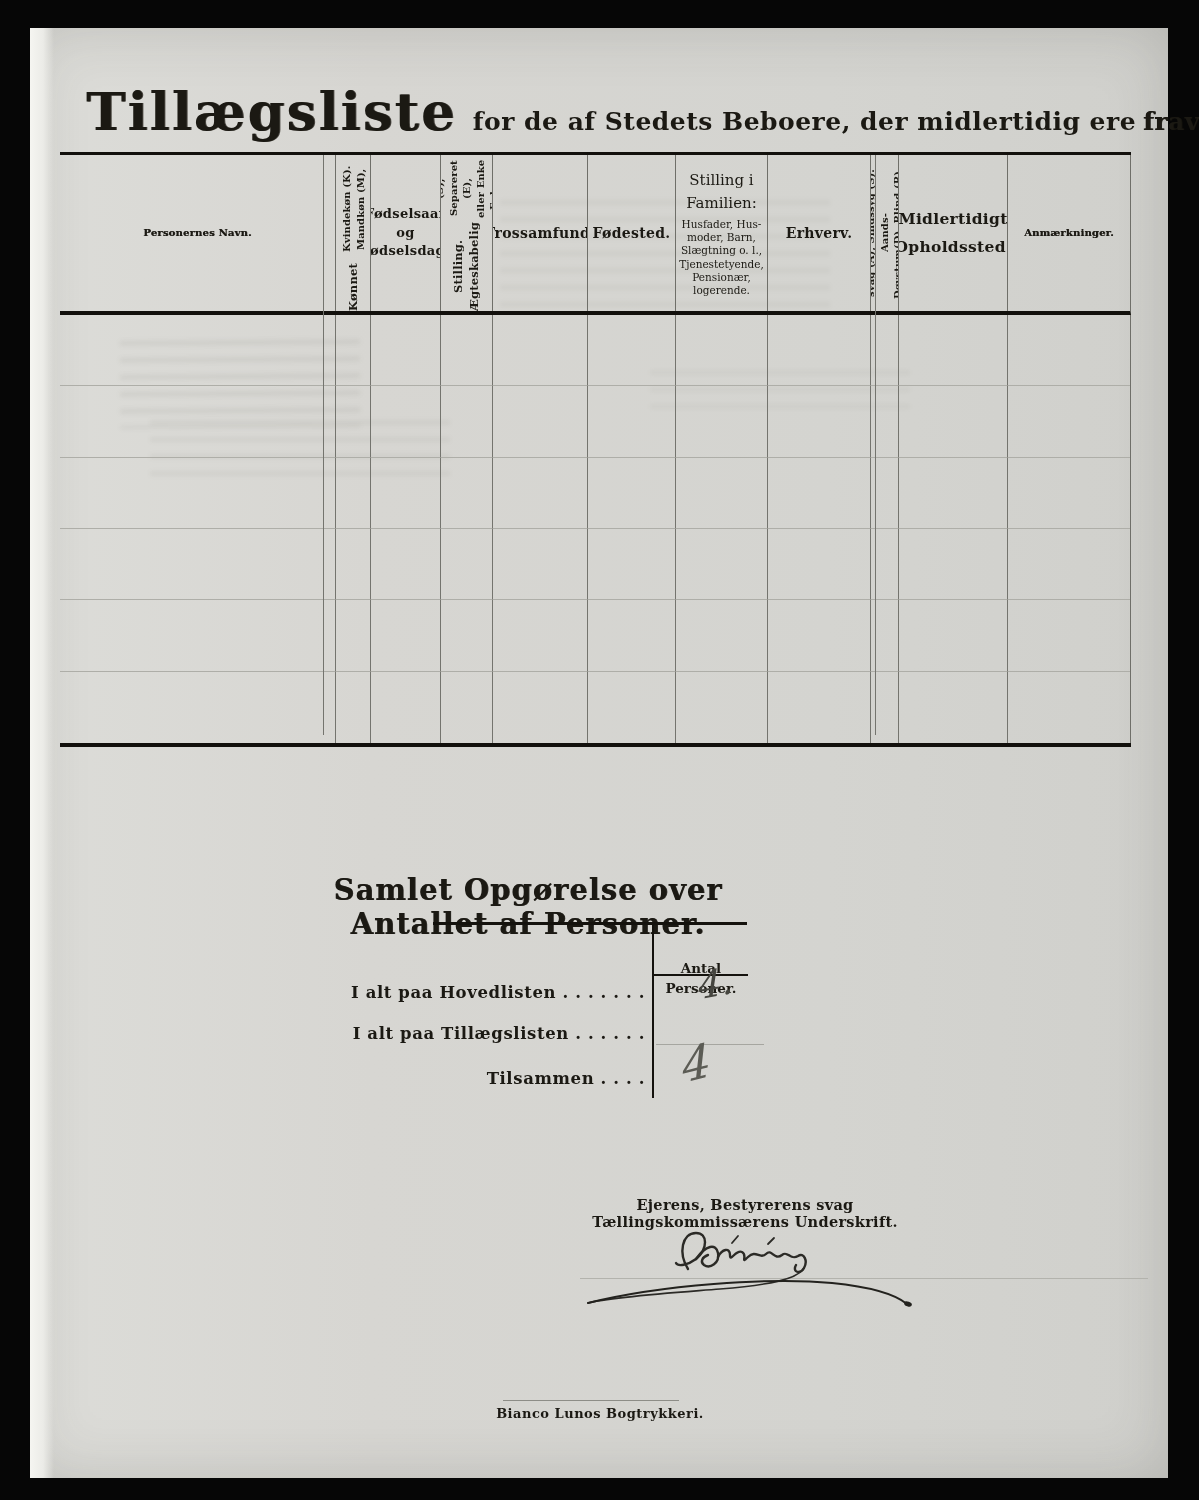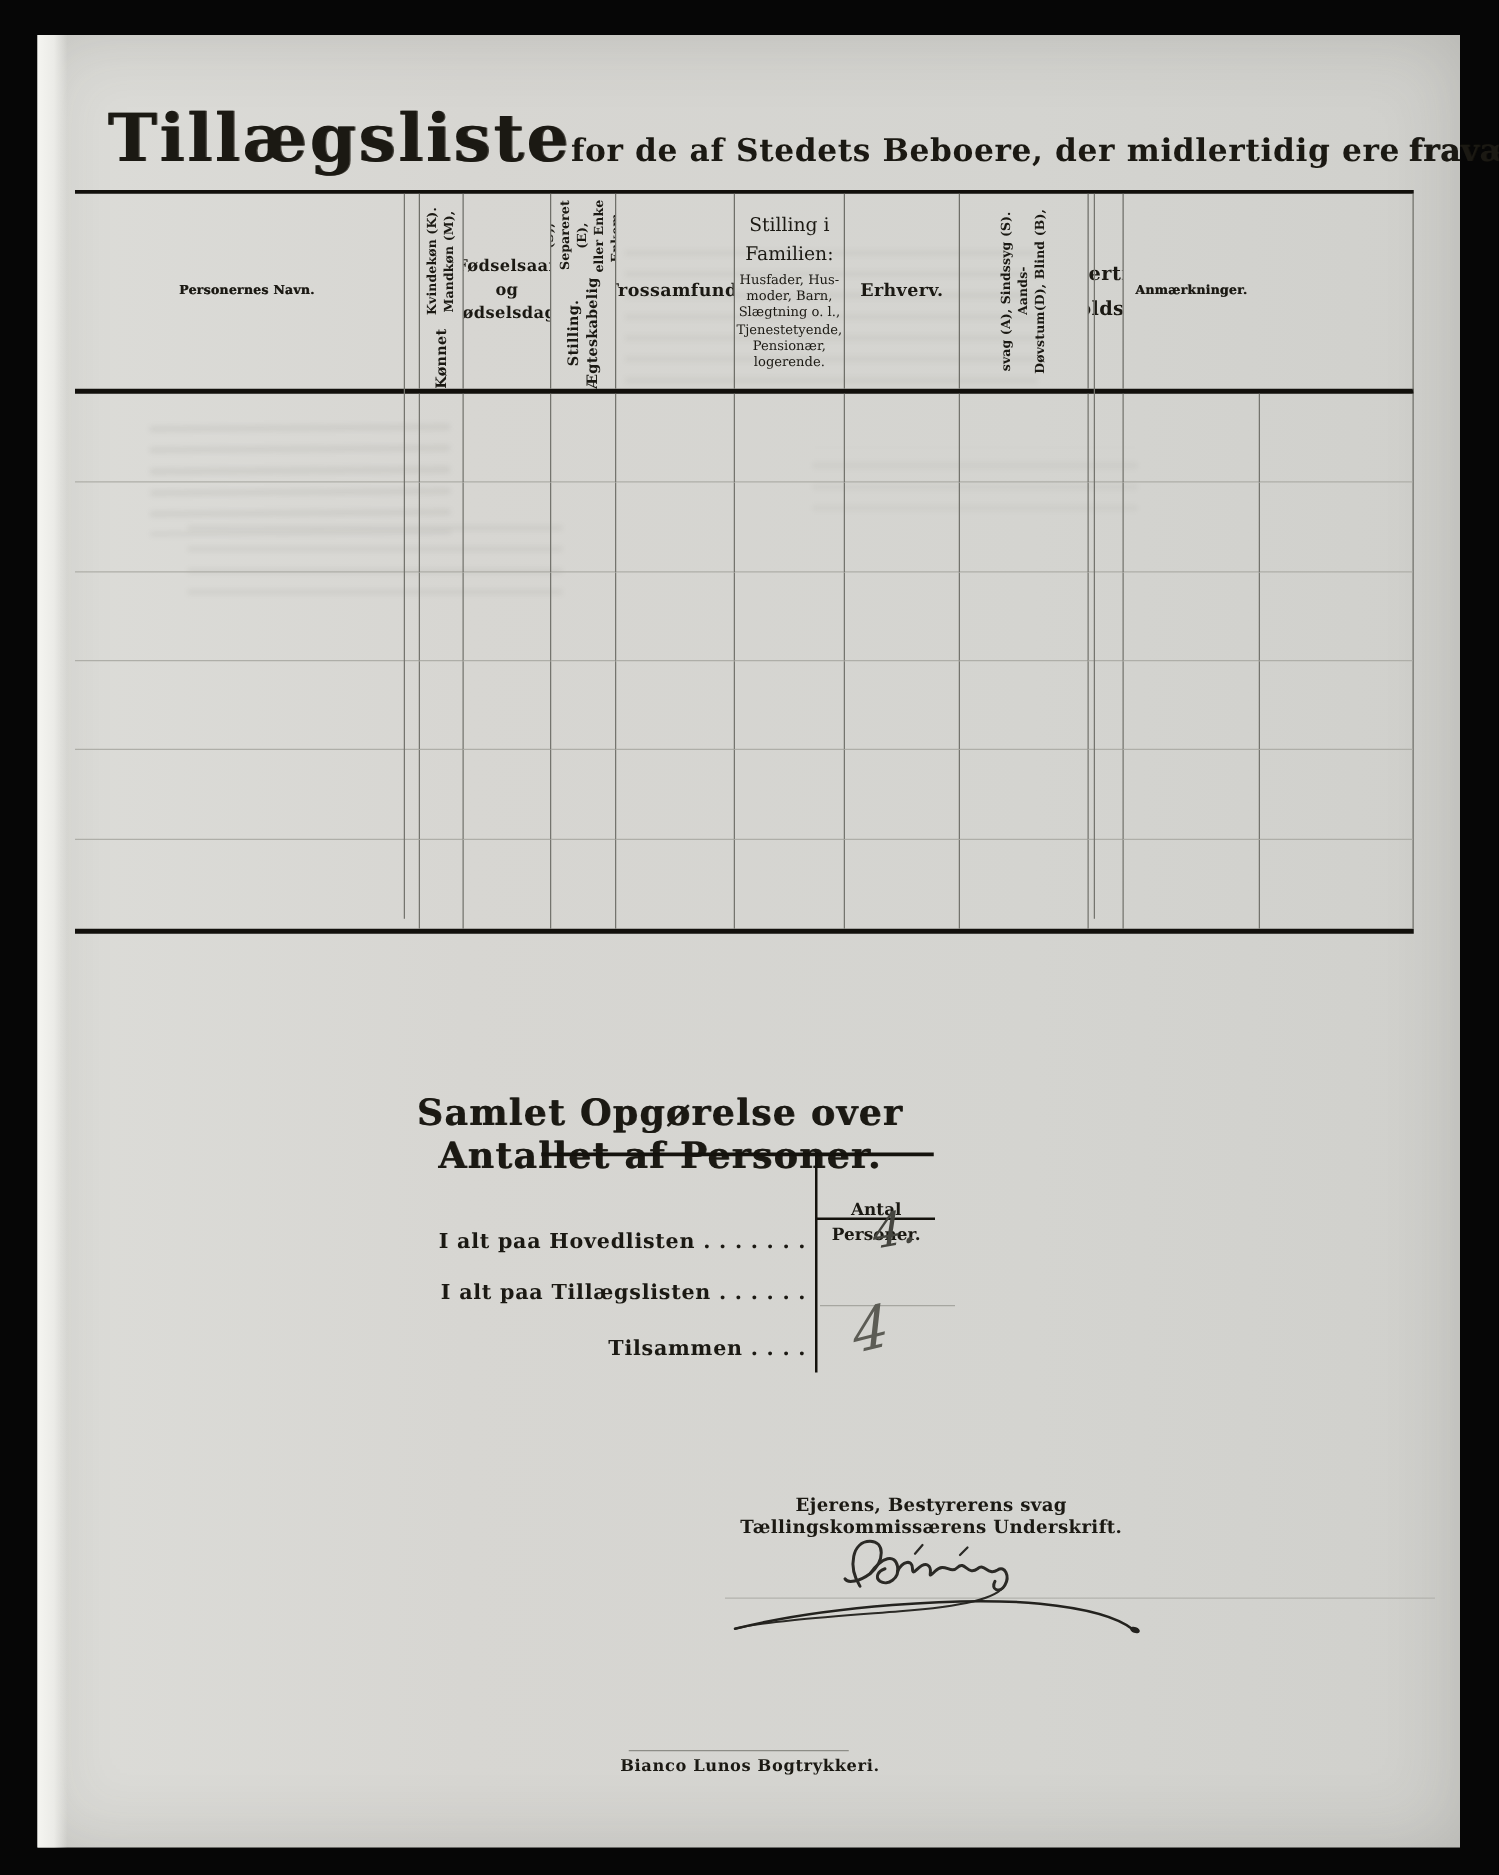--- a/index.html
+++ b/index.html
@@ -7,21 +7,21 @@
          font-family:"DejaVu Serif","Liberation Serif",serif;color:#1b1913;}
   .paper{position:absolute;left:30px;top:28px;width:1138px;height:1450px;
          background:linear-gradient(90deg,#dcdcd8 0%,#d7d6d2 30%,#d4d4d0 70%,#d0d0cc 100%);
          box-shadow:inset 0 0 60px rgba(60,60,55,.18);}
   .paper-edge{position:absolute;left:0;top:0;width:24px;height:100%;
          background:linear-gradient(90deg,#f5f5f1 0%,#ebebe7 55%,rgba(235,235,231,0) 100%);}
   
   .title{position:absolute;left:56px;top:52px;width:1060px;white-space:nowrap;}
   .title-main{font-size:53px;font-weight:700;letter-spacing:2px;
          text-shadow:1px 0 0 rgba(25,22,15,.75);}
-  .title-rest{font-size:25px;font-weight:700;margin-left:0;letter-spacing:.5px;}
+  .title-rest{font-size:25px;font-weight:700;margin-left:16px;letter-spacing:.5px;}
   .title-emph{font-size:25px;font-weight:700;margin-left:7px;letter-spacing:.5px;
          text-shadow:.7px 0 0 rgba(20,18,12,.9);}
   
   :root{--cols:275px 35px 70px 52px 95px 88px 92px 103px 28px 109px 123px;}
   .table{position:absolute;left:30px;top:124px;width:1071px;
          border-top:3px solid #12100c;border-bottom:4px solid #12100c;}
   .thead{display:grid;grid-template-columns:var(--cols);height:156px;
          border-bottom:4px solid #12100c;border-right:1px solid #6f6f69;}
   .hcell{display:flex;flex-direction:column;align-items:center;justify-content:center;
          text-align:center;border-left:1px solid #6f6f69;overflow:hidden;}
@@ -107,20 +107,23 @@
           <span class="rt">Ægteskabelig Stilling.</span>
           <span class="rs pre">Ugift (U), Gift (G), Enkem.
 eller Enke (E), Separeret (S),
 Fraskilt (F).</span>
         </div>
       </div>
       <div class="hcell">
         <span class="lb">Trossamfund.</span>
       </div>
       <div class="hcell">
+        <span class="lb">Fødested.</span>
+      </div>
+      <div class="hcell">
         <span class="st pre">Stilling i
 Familien:</span>
         <span class="ss pre">Husfader, Hus-
 moder, Barn,
 Slægtning o. l.,
 Tjenestetyende,
 Pensionær,
 logerende.</span>
       </div>
       <div class="hcell">

